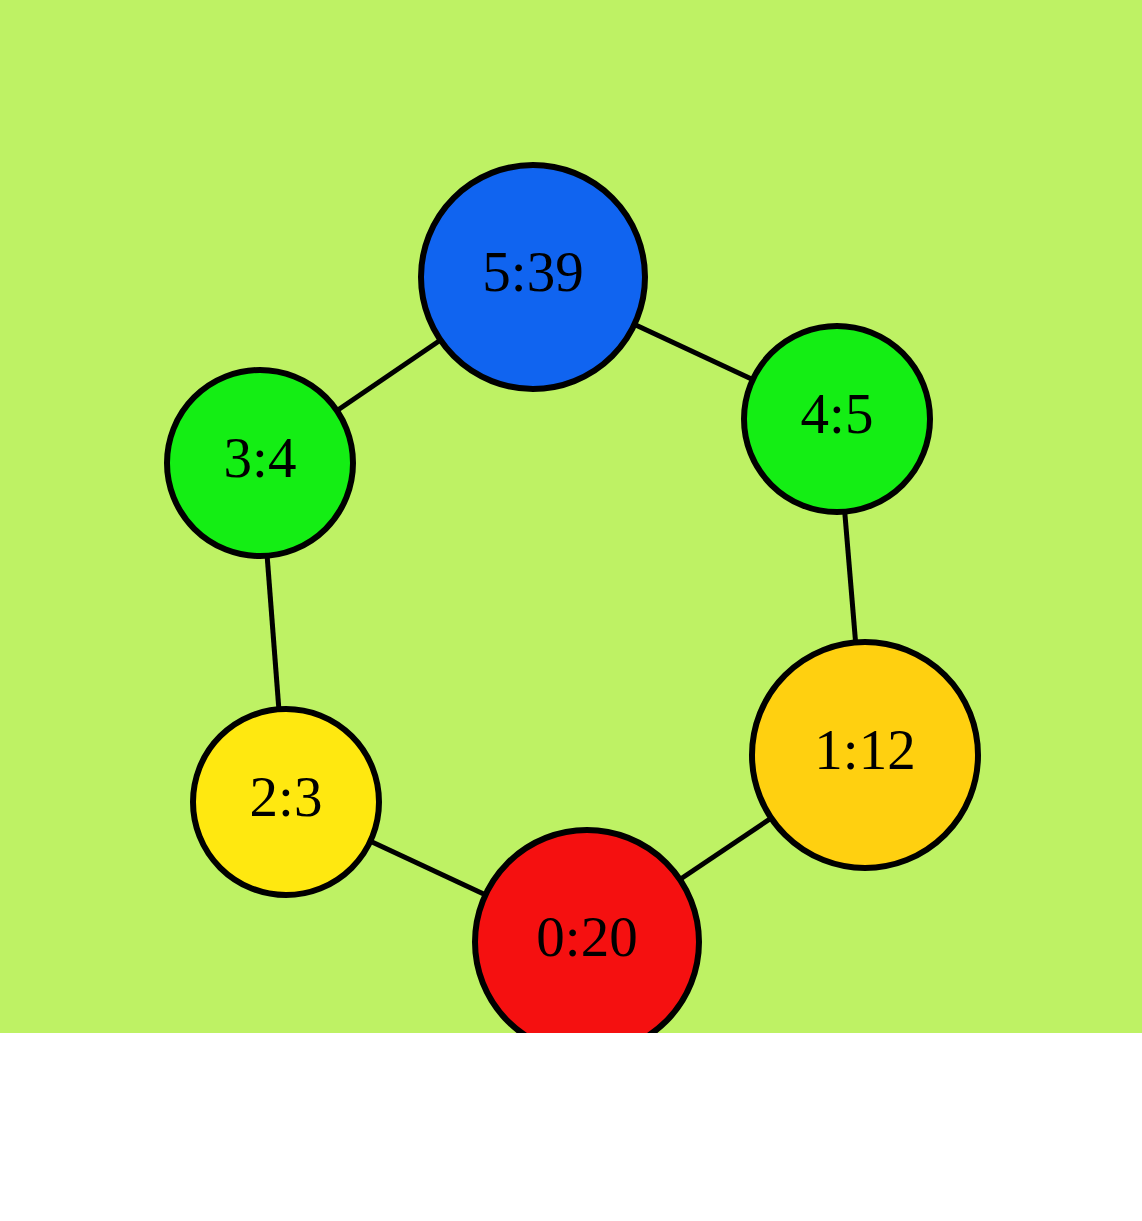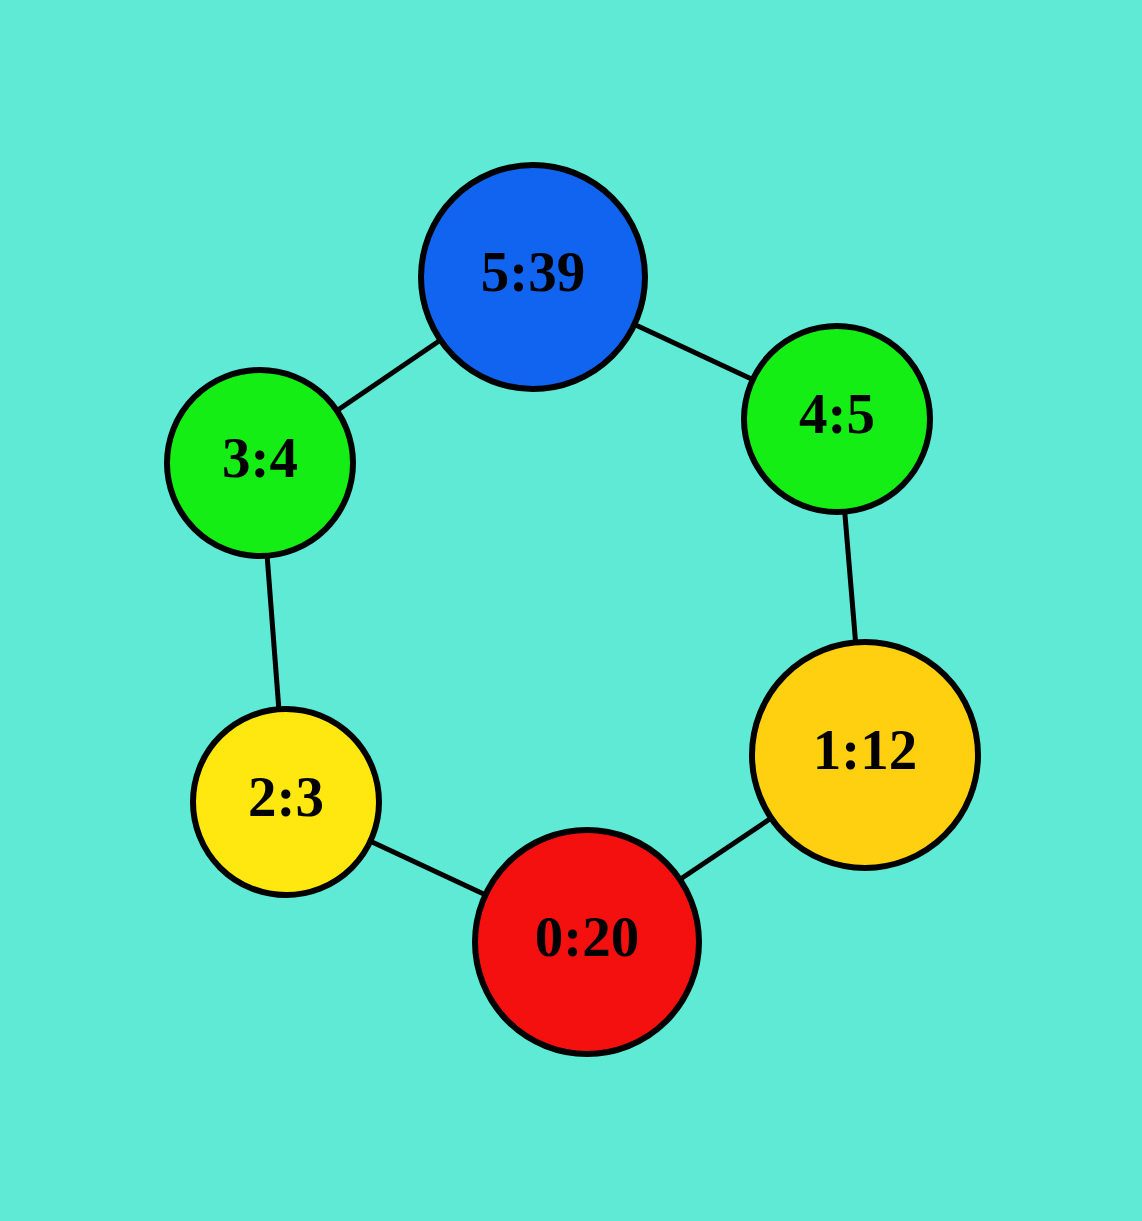--- a/index.html
+++ b/index.html
@@ -7,24 +7,23 @@
     margin: 0;
     padding: 0;
     background: #ffffff;
   }
   body {
     font-family: "Liberation Serif", "DejaVu Serif", serif;
   }
   #canvas-wrap {
     position: relative;
     width: 1142px;
-    height: 1221px;
-    background: #5eead4;
+    height: 1033px;
+    background: #bef264;
     overflow: hidden;
-    font-weight: bold;
   }
   #graph-svg {
     position: absolute;
     left: 0;
     top: 0;
     width: 1142px;
     height: 1221px;
     display: block;
   }
   .graph-edge {

